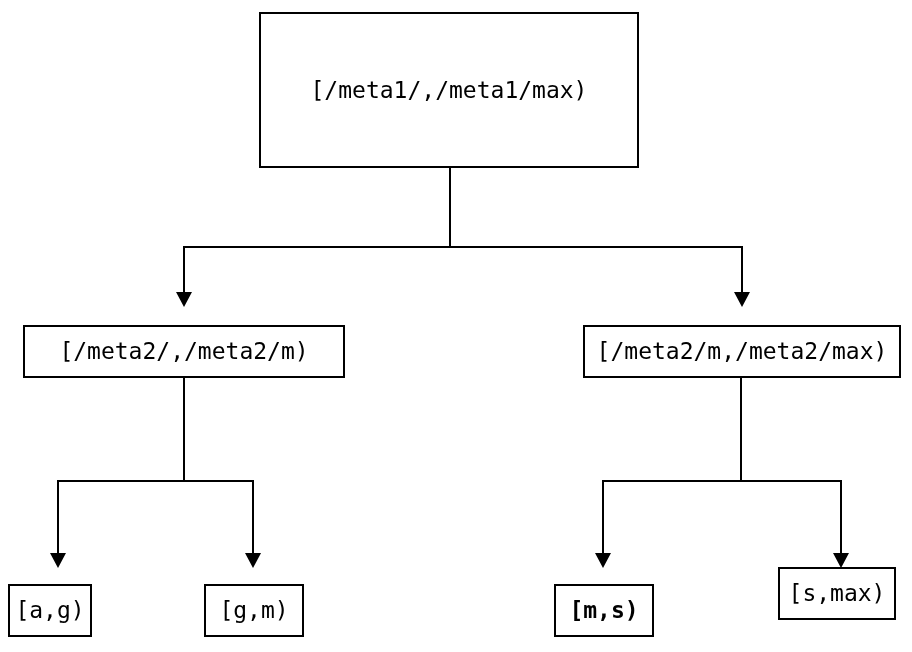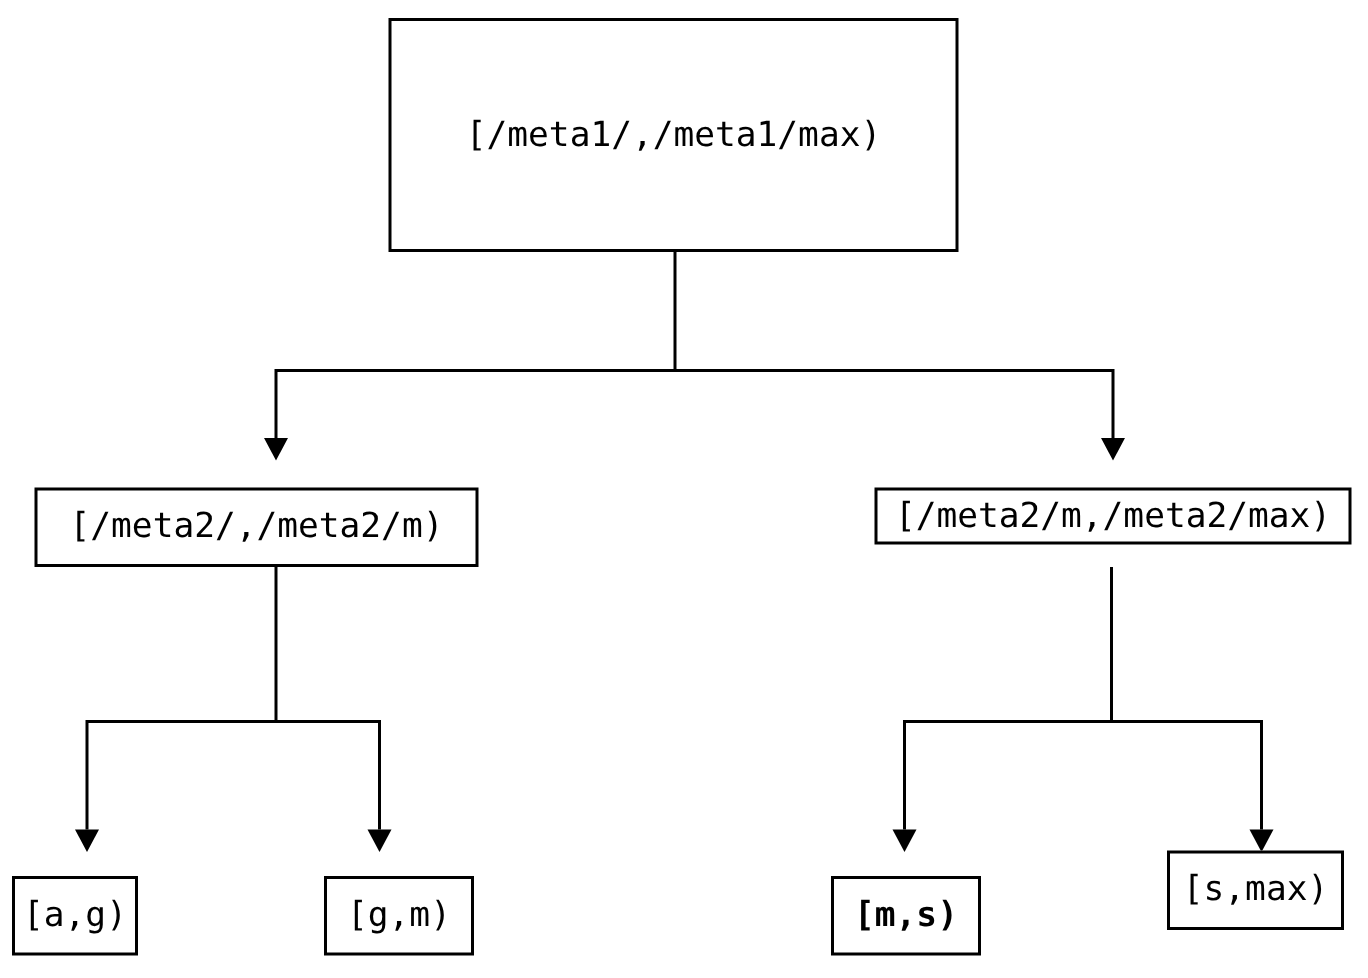--- a/index.html
+++ b/index.html
@@ -30,24 +30,24 @@
     border: 2px solid #000000;
     background: #ffffff;
     display: flex;
     align-items: center;
     justify-content: center;
     font-size: 23px;
     line-height: 1;
     white-space: nowrap;
   }
   .node-root    { left: 259px; top: 12px;  width: 380px; height: 156px; }
-  .node-l2-left { left: 23px;  top: 325px; width: 296px; height: 53px; }
-  .node-l2-right{ left: 583px; top: 325px; width: 318px; height: 38px; }
+  .node-l2-left { left: 23px;  top: 325px; width: 322px; height: 53px; }
+  .node-l2-right{ left: 583px; top: 325px; width: 318px; height: 53px; }
   .node-leaf-ag { left: 8px;   top: 584px; width: 84px; height: 53px; }
-  .node-leaf-gm { left: 204px; top: 584px; width: 100px; height: 53px; margin-left: 12px; }
+  .node-leaf-gm { left: 204px; top: 584px; width: 100px; height: 53px; }
   .node-leaf-ms { left: 554px; top: 584px; width: 100px; height: 53px; font-weight: bold; }
   .node-leaf-smax { left: 778px; top: 567px; width: 118px; height: 53px; }
 </style>
 </head>
 <body>
 
 <div class="stage">
 
   <svg class="connectors" viewBox="0 0 912 652" xmlns="http://www.w3.org/2000/svg">
     <g stroke="#000000" stroke-width="2" fill="none">

